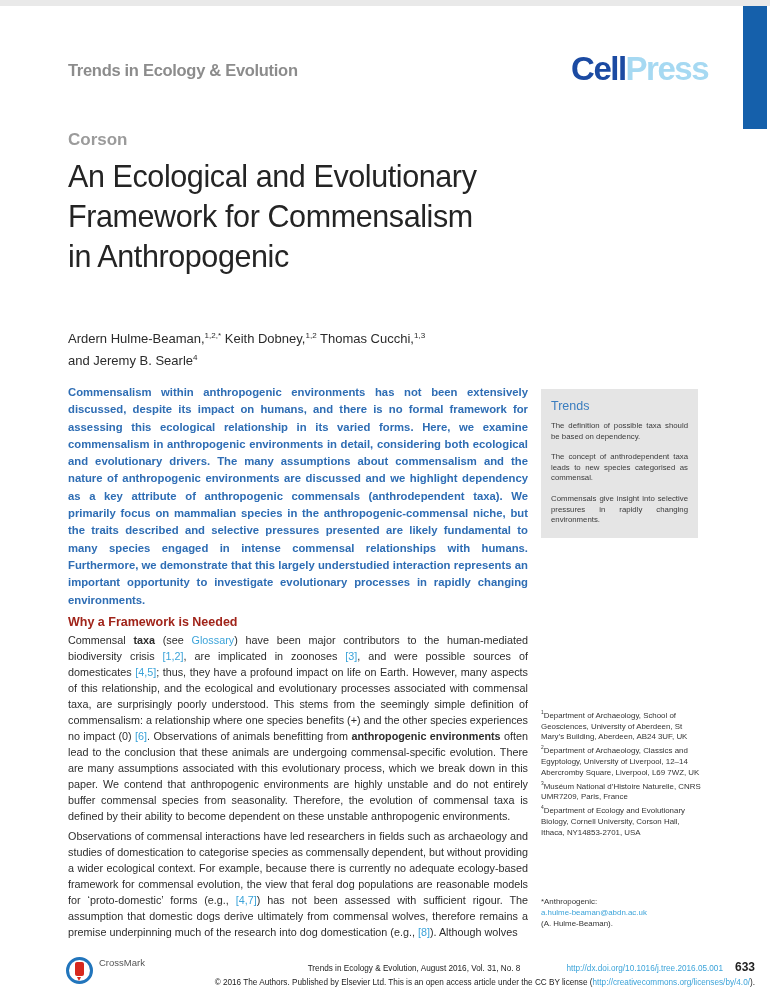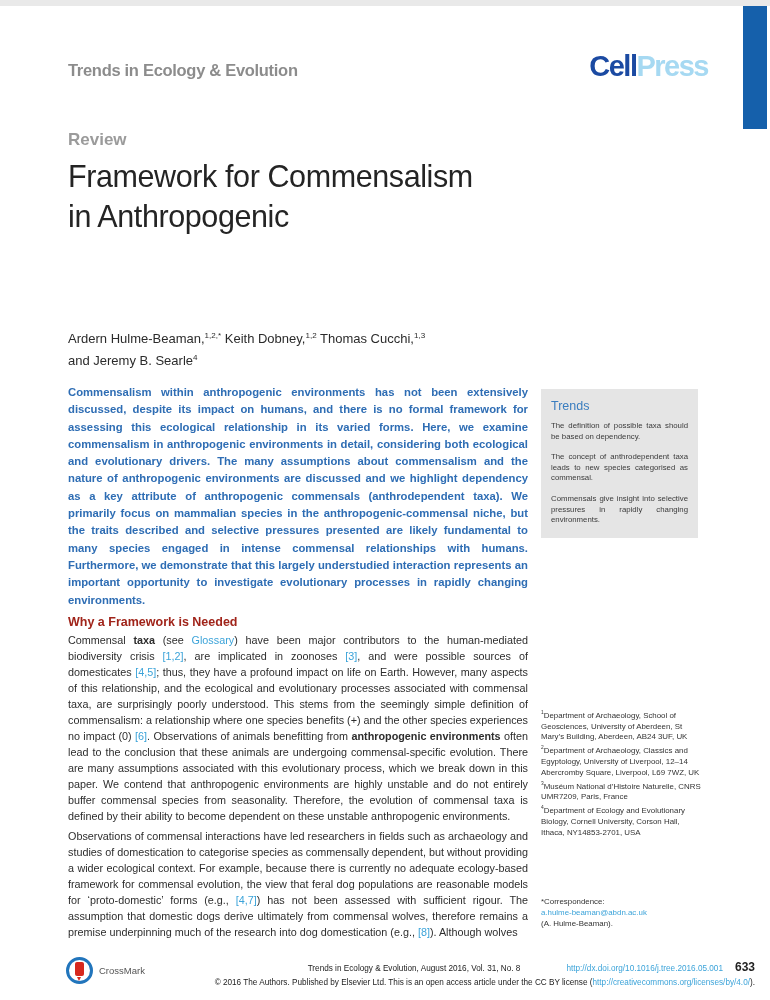--- a/index.html
+++ b/index.html
@@ -8,21 +8,21 @@
   .page {
     position:relative; width:770px; height:1000px; margin:6px auto;
     background:#ffffff; overflow:hidden;
   }
   .topbar { position:absolute; top:0; right:3px; width:24px; height:123px; background:#1560ab; }
 
   .journal-name {
     position:absolute; left:68px; top:55px;
     font-size:16.5px; font-weight:bold; color:#8c8c8c; letter-spacing:-0.3px;
   }
-  .brand-logo { position:absolute; top:44px; right:62px; font-size:29px; font-weight:bold; letter-spacing:-1.5px; }
+  .brand-logo { position:absolute; top:44px; right:62px; font-size:33px; font-weight:bold; letter-spacing:-1.5px; }
   .brand-logo .cell { color:#1b4aa2; }
   .brand-logo .press { color:#a6d9f2; }
 
   .kicker { position:absolute; left:68px; top:124px; font-size:17px; font-weight:bold; color:#9b9b9b; }
 
   .article-title {
     position:absolute; left:68px; top:150px; width:490px;
     font-size:30.5px; font-weight:300; color:#242424; line-height:40px; letter-spacing:-0.4px;
   }
   .authors { position:absolute; left:68px; top:320px; width:490px; font-size:13px; color:#2b2b2b; line-height:19px; }
@@ -57,21 +57,21 @@
 
   .affiliations {
     position:absolute; left:541px; top:702px; width:160px;
     font-size:7.9px; line-height:10.9px; color:#333333;
   }
   .correspondence {
     position:absolute; left:541px; top:891px; width:160px;
     font-size:7.9px; line-height:10.9px; color:#333333;
   }
 
-  .footer-logo { position:absolute; left:66px; top:951px; display:flex; align-items:center; }
+  .footer-logo { position:absolute; left:66px; top:951px; display:flex; }
   .cm-icon { position:relative; width:27px; height:27px; }
   .cm-circle { position:absolute; inset:0; border:3px solid #2175bc; border-radius:50%; }
   .cm-mark { position:absolute; left:9px; top:5px; width:9px; height:14px; background:#d6281e; border-radius:2px; }
   .cm-point { position:absolute; left:11px; top:20px; width:0; height:0;
     border-left:2.5px solid transparent; border-right:2.5px solid transparent; border-top:4px solid #d6281e; }
   .cm-label { margin-left:6px; font-size:9.5px; color:#555; }
 
   .footer-text { position:absolute; right:15px; top:955px; text-align:right; }
   .footer-line { font-size:8.2px; color:#222; line-height:13.5px; }
   .footer-line-1 .seg-link { margin-left:10px;padding-left:36px; }
@@ -83,23 +83,24 @@
 <div class="page">
 
   <div class="topbar"></div>
 
   <div class="journal-name">Trends in Ecology &amp; Evolution</div>
 
   <div class="brand-logo">
     <span class="cell">Cell</span><span class="press">Press</span>
   </div>
 
-  <div class="kicker">Review</div>
+  <div class="kicker">Corson</div>
 
   <h1 class="article-title">
+    <div>An Ecological and Evolutionary</div>
     <div>Framework for Commensalism</div>
     <div>in Anthropogenic</div>
   </h1>
 
   <div class="authors"><span>Ardern Hulme-Beaman,</span><sup>1,2,*</sup><span> Keith Dobney,</span><sup>1,2</sup><span> Thomas Cucchi,</span><sup>1,3</sup><br><span>and Jeremy B. Searle</span><sup>4</sup></div>
 
   <p class="abstract">Commensalism within anthropogenic environments has not been extensively discussed, despite its impact on humans, and there is no formal framework for assessing this ecological relationship in its varied forms. Here, we examine commensalism in anthropogenic environments in detail, considering both ecological and evolutionary drivers. The many assumptions about commensalism and the nature of anthropogenic environments are discussed and we highlight dependency as a key attribute of anthropogenic commensals (anthrodependent taxa). We primarily focus on mammalian species in the anthropogenic-commensal niche, but the traits described and selective pressures presented are likely fundamental to many species engaged in intense commensal relationships with humans. Furthermore, we demonstrate that this largely understudied interaction represents an important opportunity to investigate evolutionary processes in rapidly changing environments.</p>
 
   <aside class="trends-box">
     <div class="trends-heading">Trends</div>
@@ -109,21 +110,21 @@
   </aside>
 
   <h2 class="section-heading">Why a Framework is Needed</h2>
 
   <p class="body-para para-1"><span>Commensal </span><span class="seg-b">taxa</span><span> (see </span><span class="seg-link">Glossary</span><span>) have been major contributors to the human-mediated biodiversity crisis </span><span class="seg-link">[1,2]</span><span>, are implicated in zoonoses </span><span class="seg-link">[3]</span><span>, and were possible sources of domesticates </span><span class="seg-link">[4,5]</span><span>; thus, they have a profound impact on life on Earth. However, many aspects of this relationship, and the ecological and evolutionary processes associated with commensal taxa, are surprisingly poorly understood. This stems from the seemingly simple definition of commensalism: a relationship where one species benefits (+) and the other species experiences no impact (0) </span><span class="seg-link">[6]</span><span>. Observations of animals benefitting from </span><span class="seg-b">anthropogenic environments</span><span> often lead to the conclusion that these animals are undergoing commensal-specific evolution. There are many assumptions associated with this evolutionary process, which we break down in this paper. We contend that anthropogenic environments are highly unstable and do not entirely buffer commensal species from seasonality. Therefore, the evolution of commensal taxa is defined by their ability to become dependent on these unstable anthropogenic environments.</span></p>
 
   <p class="body-para para-2"><span>Observations of commensal interactions have led researchers in fields such as archaeology and studies of domestication to categorise species as commensally dependent, but without providing a wider ecological context. For example, because there is currently no adequate ecology-based framework for commensal evolution, the view that feral dog populations are reasonable models for ‘proto-domestic’ forms (e.g., </span><span class="seg-link">[4,7]</span><span>) has not been assessed with sufficient rigour. The assumption that domestic dogs derive ultimately from commensal wolves, therefore remains a premise underpinning much of the research into dog domestication (e.g., </span><span class="seg-link">[8]</span><span>). Although wolves</span></p>
 
   <div class="affiliations"><sup>1</sup><span>Department of Archaeology, School of Geosciences, University of Aberdeen, St Mary’s Building, Aberdeen, AB24 3UF, UK</span><br><sup>2</sup><span>Department of Archaeology, Classics and Egyptology, University of Liverpool, 12–14 Abercromby Square, Liverpool, L69 7WZ, UK</span><br><sup>3</sup><span>Muséum National d’Histoire Naturelle, CNRS UMR7209, Paris, France</span><br><sup>4</sup><span>Department of Ecology and Evolutionary Biology, Cornell University, Corson Hall, Ithaca, NY14853-2701, USA</span></div>
 
-  <div class="correspondence"><span>*Correspondence:</span><br><span class="seg-link">a.hulme-beaman@abdn.ac.uk</span><br><span>(A. Hulme-Beaman).</span></div>
+  <div class="correspondence"><span>*Anthropogenic:</span><br><span class="seg-link">a.hulme-beaman@abdn.ac.uk</span><br><span>(A. Hulme-Beaman).</span></div>
 
   <div class="footer-logo">
     <span class="cm-icon">
       <span class="cm-circle"></span>
       <span class="cm-mark"></span>
       <span class="cm-point"></span>
     </span>
     <span class="cm-label">CrossMark</span>
   </div>
 

